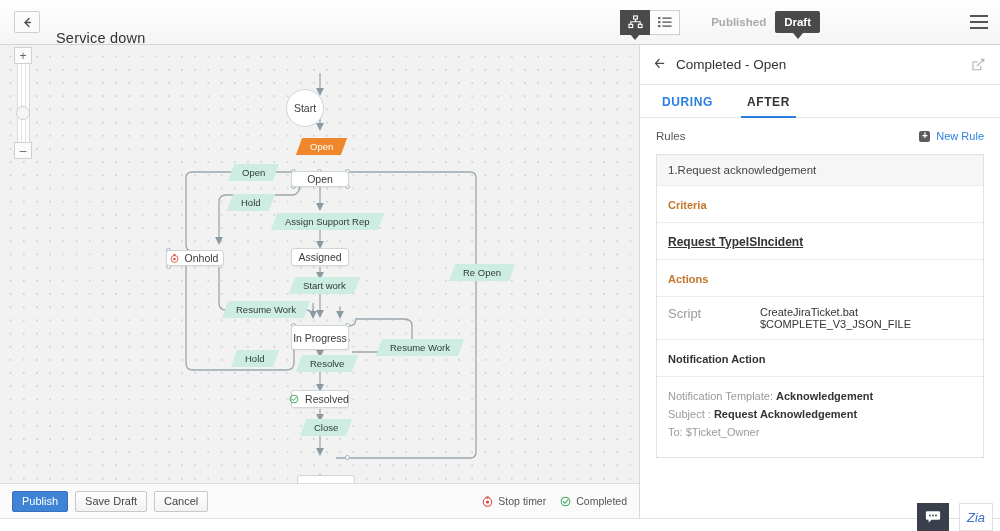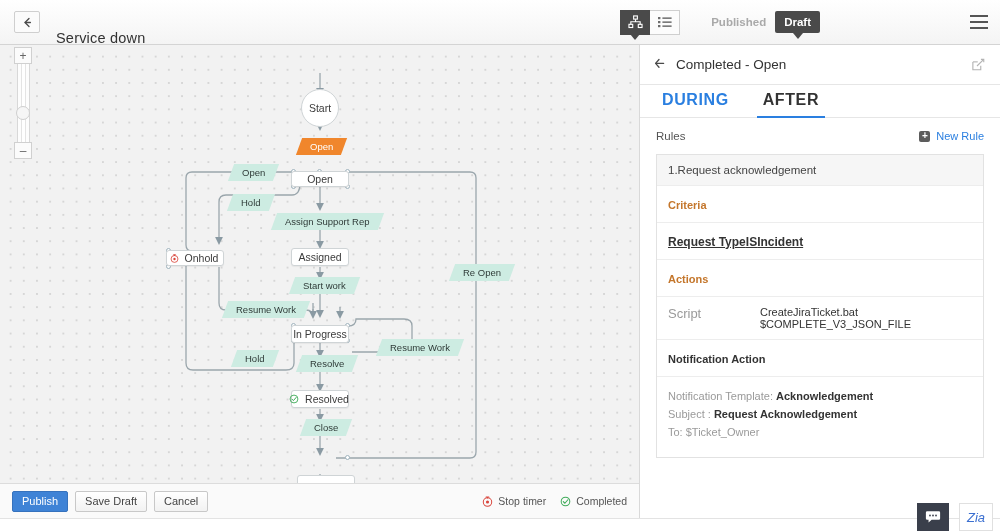--- a/index.html
+++ b/index.html
@@ -172,21 +172,21 @@
     border-bottom: 1px solid #e6e6e6;
   }
   .panel-back { color: #4a4a4a; font-size: 12px; margin-right: 10px; line-height: 1; }
   .panel-title { font-size: 13.5px; color: #333; }
   .panel-edit { margin-left: auto; width: 15px; height: 15px; color: #b0b0b0; }
   .tabs {
     height: 33px; display: flex; align-items: flex-end;
     padding: 0 16px; border-bottom: 1px solid #e6e6e6;
   }
   .tab {
-    font-size: 16px; font-weight: bold; letter-spacing: .6px;
+    font-size: 12px; font-weight: bold; letter-spacing: .6px;
     padding: 0 6px 8px 6px; margin-right: 22px; position: relative;
   }
   .tab.link { color: #2a7fe0; }
   .tab.selected { color: #333; }
   .tab.selected::after {
     content: ""; position: absolute; left: 0; right: 0; bottom: -1px;
     height: 2px; background: #2a7fe0;
   }
   .rules-head {
     height: 36px; display: flex; align-items: center; padding: 0 16px;
@@ -340,21 +340,21 @@
       <div class="hdl" style="left:291px; top:139px;"></div>
       <div class="hdl" style="left:345px; top:139px;"></div>
       <div class="hdl" style="left:166px; top:203px;"></div>
       <div class="hdl" style="left:166px; top:219px;"></div>
       <div class="hdl" style="left:291px; top:278px;"></div>
       <div class="hdl" style="left:345px; top:278px;"></div>
       <div class="hdl" style="left:291px; top:293px;"></div>
       <div class="hdl" style="left:345px; top:293px;"></div>
       <div class="hdl" style="left:345px; top:410px;"></div>
 
-      <div class="terminal" style="left:301px; top:44px; width:38px; height:38px;">
+      <div class="terminal" style="left:286px; top:44px; width:38px; height:38px;">
         <span>Start</span>
       </div>
 
       <div class="trans orange" style="left:299px; top:93px;">
         <span>Open</span>
       </div>
 
       <div class="node" style="left:291px; top:126px; width:58px; height:16px;">
         <span class="nlabel">Open</span>
       </div>
@@ -387,21 +387,21 @@
       </div>
 
       <div class="trans" style="left:292px; top:232px;">
         <span>Start work</span>
       </div>
 
       <div class="trans" style="left:225px; top:256px;">
         <span>Resume Work</span>
       </div>
 
-      <div class="node" style="left:291px; top:280px; width:58px; height:18px;">
+      <div class="node" style="left:291px; top:280px; width:58px; height:25px;">
         <span class="nlabel">In Progress</span>
       </div>
 
       <div class="trans" style="left:234px; top:305px;">
         <span>Hold</span>
       </div>
 
       <div class="trans" style="left:379px; top:294px;">
         <span>Resume Work</span>
       </div>

